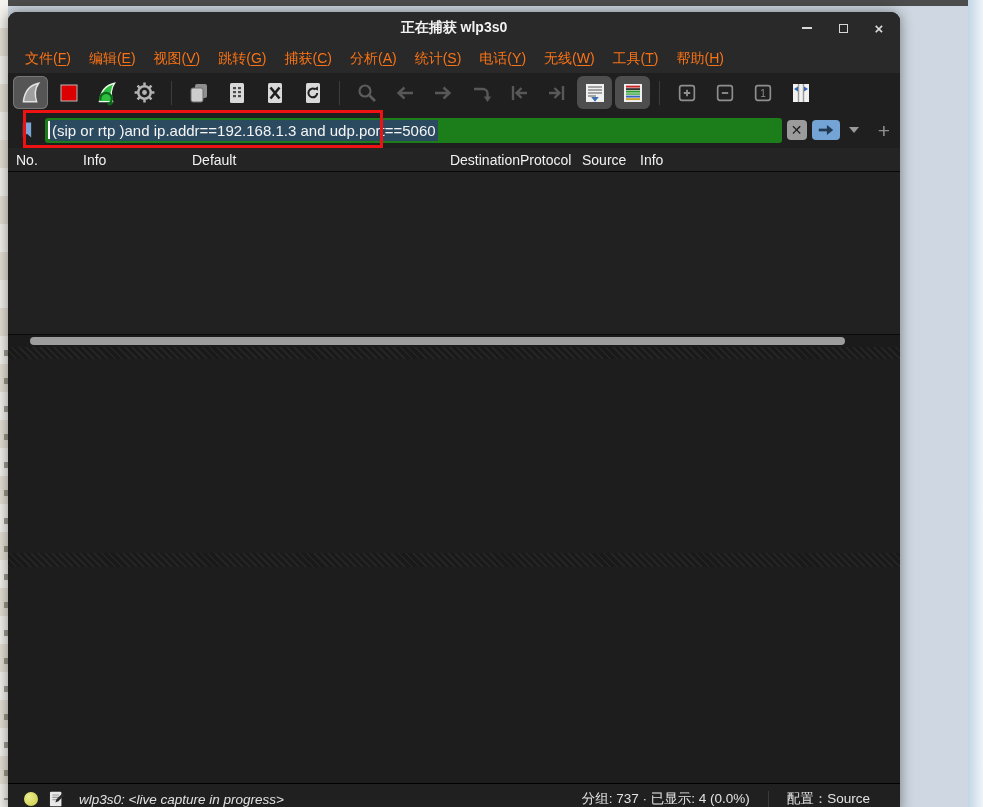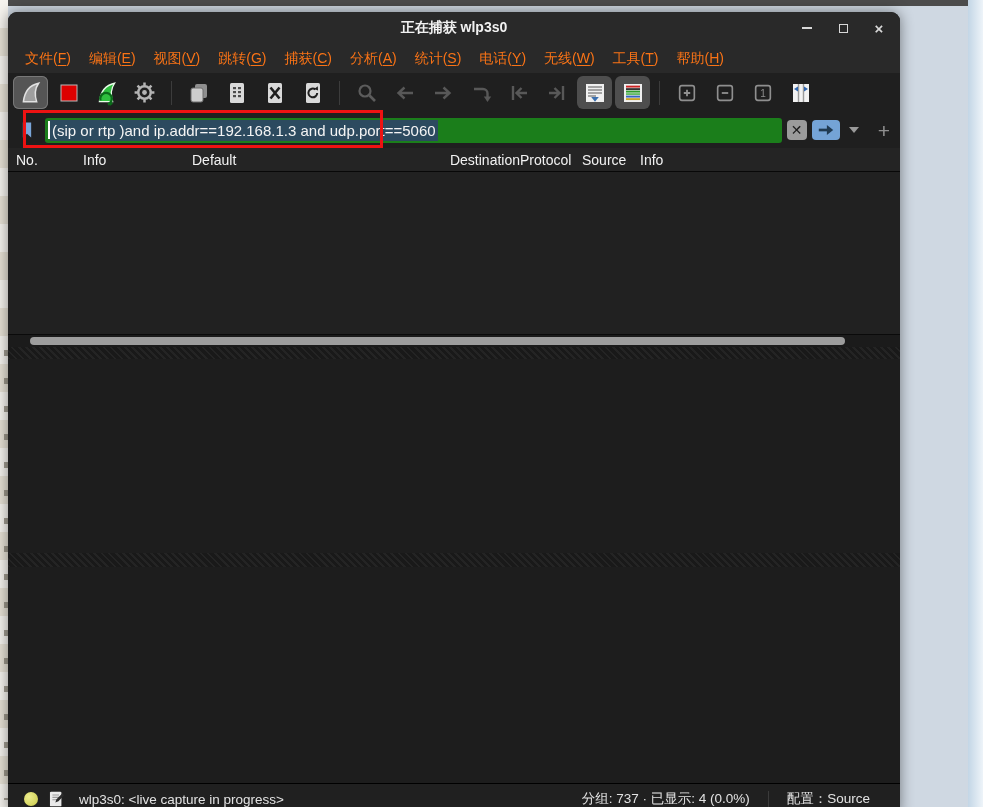--- a/index.html
+++ b/index.html
@@ -70,21 +70,21 @@
   .splitter { flex:none; background:#191919;
     background-image:repeating-linear-gradient(45deg,#242424 0 2px,#191919 2px 5px); }
   .split1 { height:12px; } .split2 { height:14px; }
   .pane2 { height:194px; flex:none; background:#1d1d1d; }
   .pane3 { flex:1; background:#1d1d1d; }
 
   .statusbar { height:31px; flex:none; background:#202020; border-top:1px solid #000;
     display:flex; align-items:center; color:#e2e2e2; font-size:13.5px; padding:0 30px 0 10px; }
   .expert-dot { width:14px; height:14px; border-radius:50%;
     background:radial-gradient(circle at 35% 35%, #eded8d, #c9c94a); margin:0 10px 0 6px; flex:none; }
-  .status-src { margin-left:14px; }
+  .status-src { margin-left:14px;font-style:italic; }
   .spacer { flex:1; }
   .vsep { width:1px; height:16px; background:#3a3a3a; margin:0 18px; flex:none; }
 
   svg { display:block; }
 </style>
 </head>
 <body>
 
 <div class="bg-topband"></div>
 <div class="bg-left"></div>

